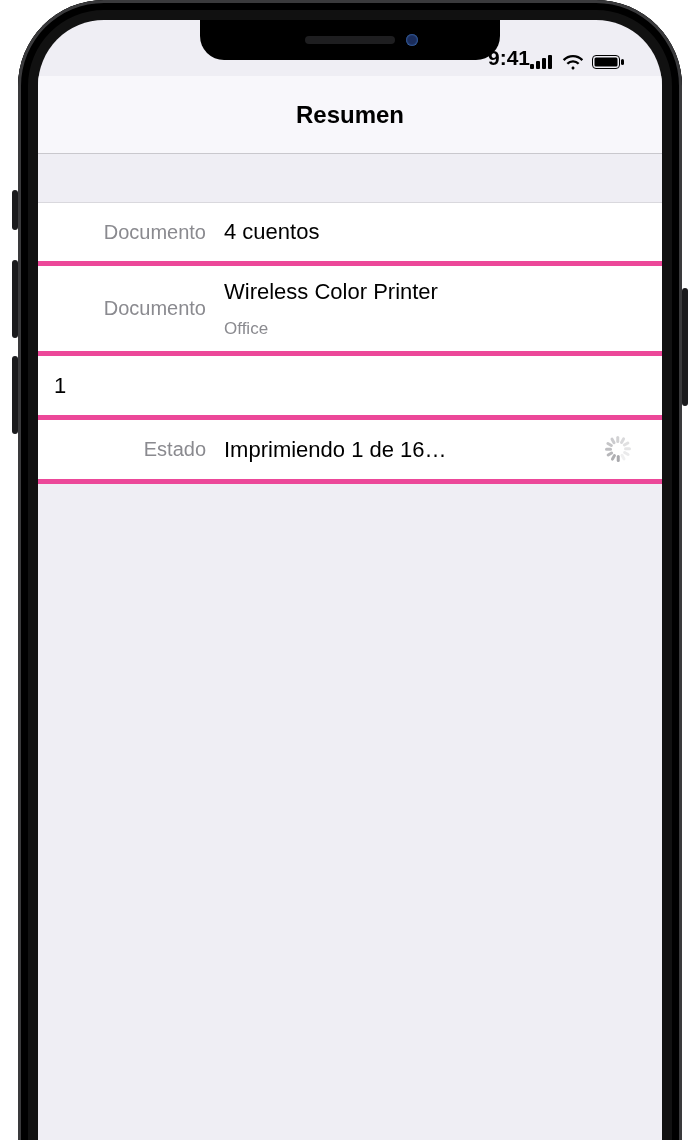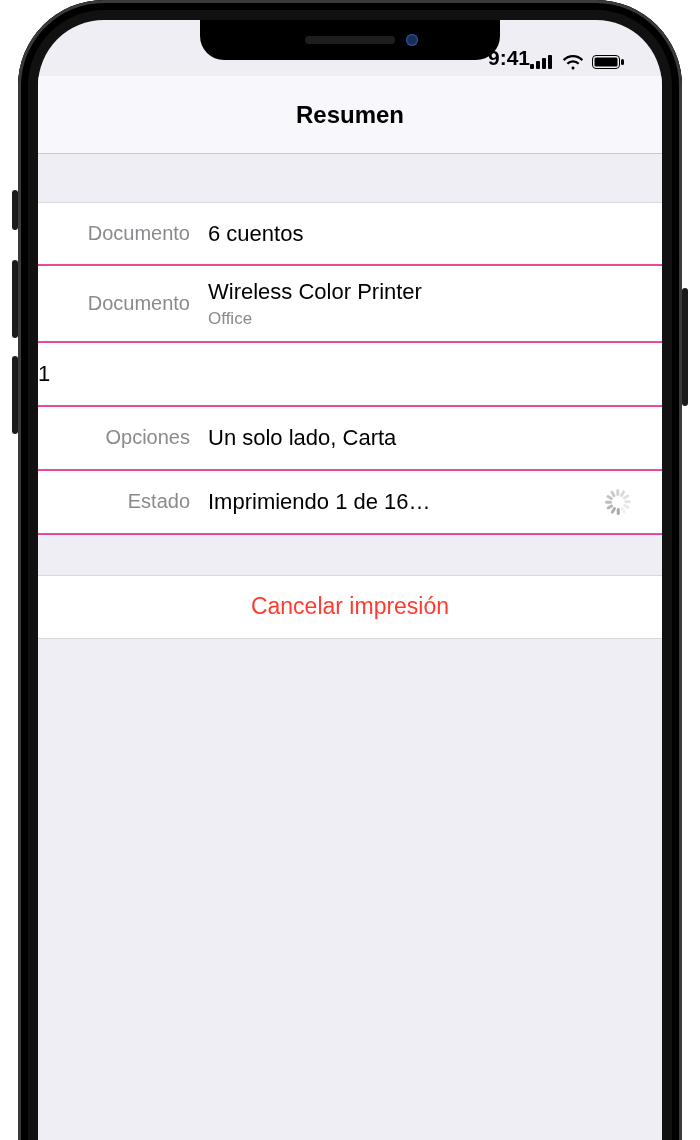--- a/index.html
+++ b/index.html
@@ -65,40 +65,40 @@
     background: #f8f7fb;
     border-bottom: 1px solid #c9c8cd;
     display:flex; align-items:center; justify-content:center;
     font-size:24px; font-weight:600; color:#000;
   }
 
   
   .group-gap { height: 48px; }
   .cell {
     background:#ffffff;
-    border-bottom: 2px solid #ec4899;
+    border-bottom: 5px solid #ec4899;
     display:flex; align-items:center;
     min-height: 64px;
-    padding: 12px 20px 12px 0;
+    padding: 12px 20px 12px 16px;
     justify-content: space-between;
   }
   .cell:first-of-type { border-top: 1px solid #d9d8dd; }
   .cell .label {
     width: 170px; min-width:170px;
     text-align: right;
     padding-right: 18px;
     color:#8a8a8f; font-size:20px;
   }
   .cell .value {
     flex:1;
     color:#000; font-size:22px;
     display:flex; flex-direction:column; justify-content:center;
     line-height:1.25;
   }
-  .cell .value .sub { color:#8a8a8f; font-size:17px; margin-top:2px; }
+  .cell .value .sub { color:#8a8a8f; font-size:17px; margin-top:12px; }
   .cell .trailing { width:48px; display:flex; align-items:center; justify-content:center; }
 
   
   .spinner {
     width:26px; height:26px; position:relative;
   }
   .spinner span {
     position:absolute; left:50%; top:50%;
     width:2.5px; height:7px; background:#a9a9ad; border-radius:2px;
     transform-origin: center -6px;
@@ -177,44 +177,38 @@
         <span>Resumen</span>
       </div>
 
       <div class="group-gap"></div>
 
       <div>
 
         <div class="cell">
           <div class="label">Documento</div>
           <div class="value">
-              <span>6 cuentos</span>
+              <span>4 cuentos</span>
             </div>
         </div>
 
         <div class="cell" style="min-height:74px">
           <div class="label">Documento</div>
           <div class="value">
             <span>Wireless Color Printer</span>
             <span class="sub">Office</span>
           </div>
         </div>
 
         <div class="cell">
           <div class="value">
               <span>1</span>
             </div>
         </div>
 
-        <div class="cell">
-          <div class="label">Opciones</div>
-          <div class="value">
-              <span>Un solo lado, Carta</span>
-            </div>
-        </div>
 
 
         <div class="cell">
           <div class="label">Estado</div>
           <div class="value">
               <span>Imprimiendo 1 de 16…</span>
             </div>
           <div class="trailing">
             <div class="spinner">
               <span></span>
@@ -228,21 +222,16 @@
                 <span></span>
                 <span></span>
                 <span></span>
                 <span></span>
             </div>
           </div>
         </div>
 
       </div>
 
-      <div class="cancel-wrap">
-        <div class="cancel">
-          <span>Cancelar impresión</span>
-        </div>
-      </div>
 
     </div>
   </div>
 </div>
 
 </body></html>

